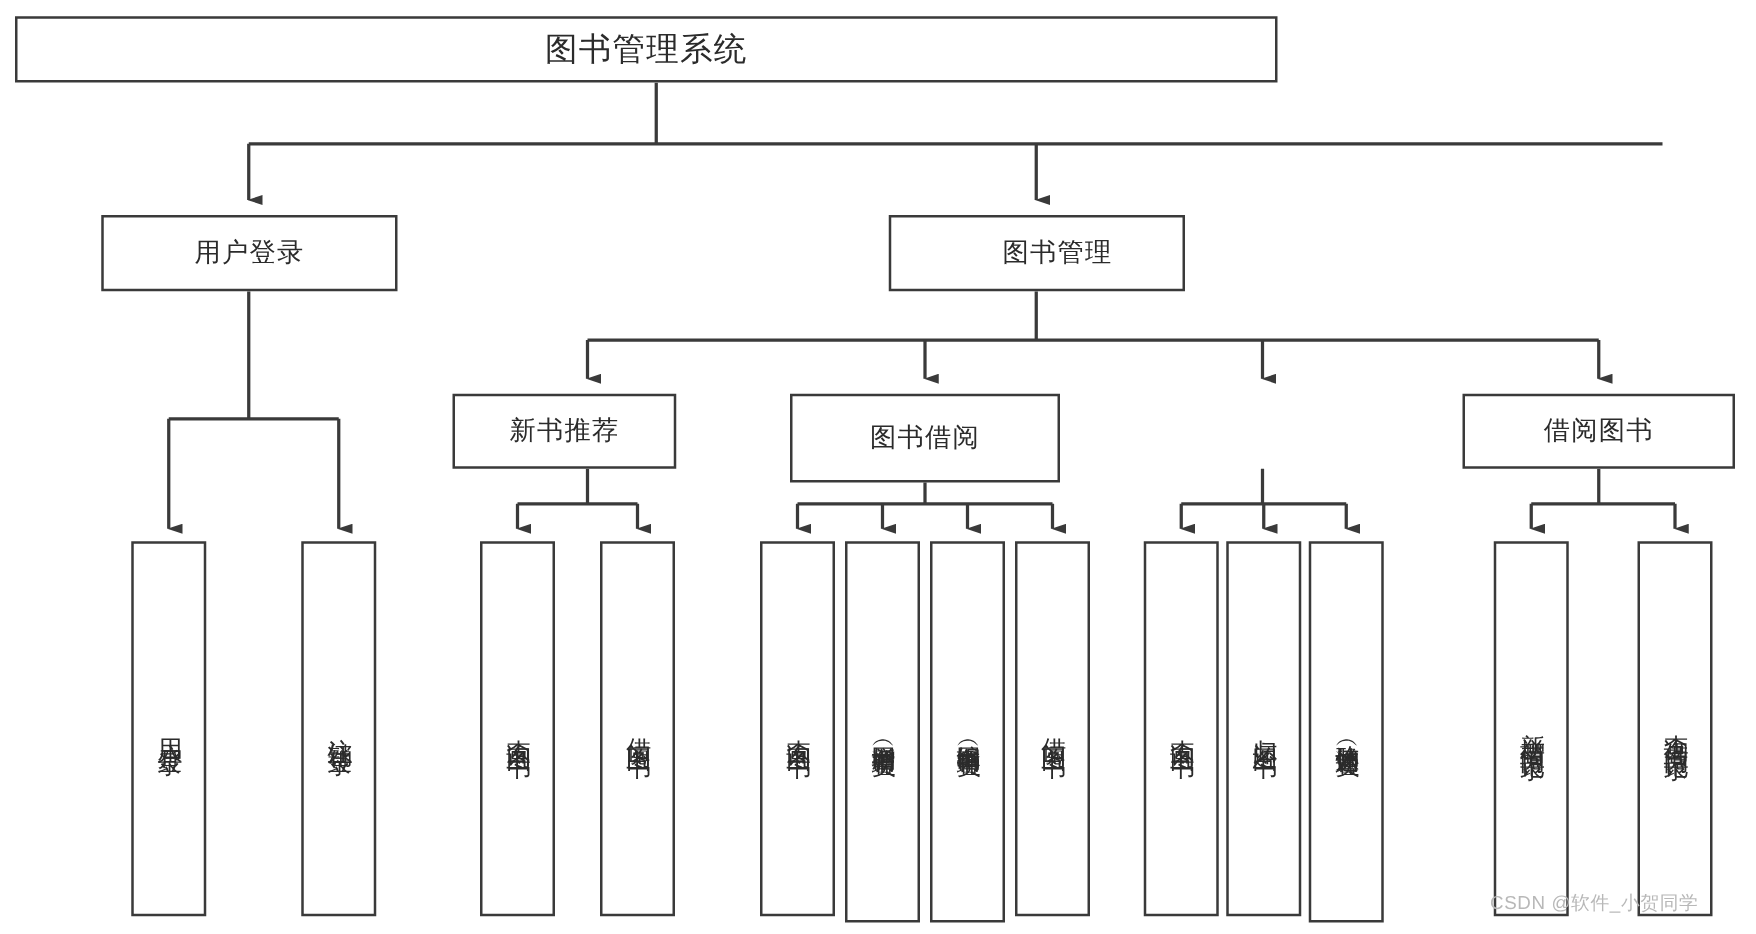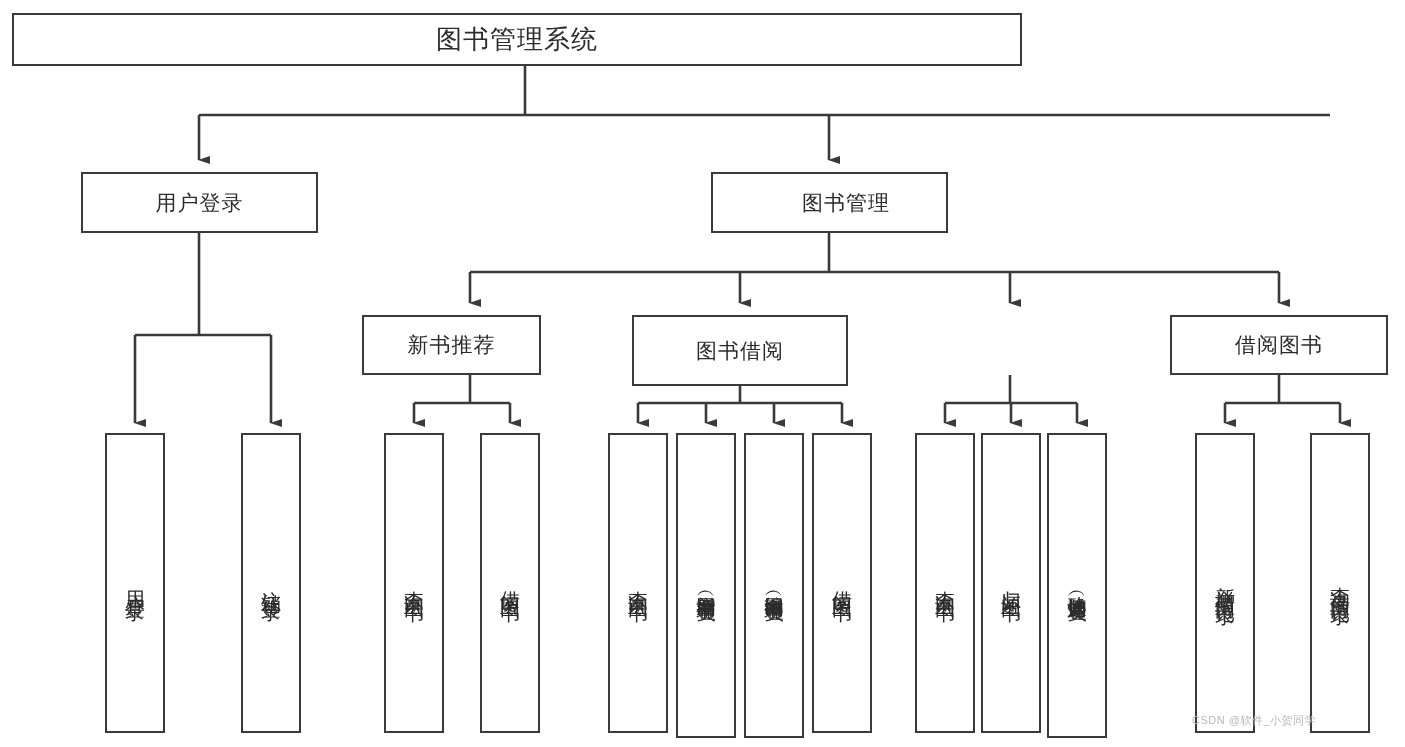--- a/index.html
+++ b/index.html
@@ -61,21 +61,21 @@
     max-height: 100%;
   }
   .node.v.tight {
     font-size: 19px;
     letter-spacing: 1px;
   }
   .watermark {
     position: absolute;
     left: 1192px;
     top: 713px;
-    font-size: 11px;
+    font-size: 15px;
     color: #b8b8b8;
     white-space: nowrap;
     z-index: 5;
     letter-spacing: 0.5px;
   }
 </style>
 </head>
 <body>
 
 <div id="canvas">

